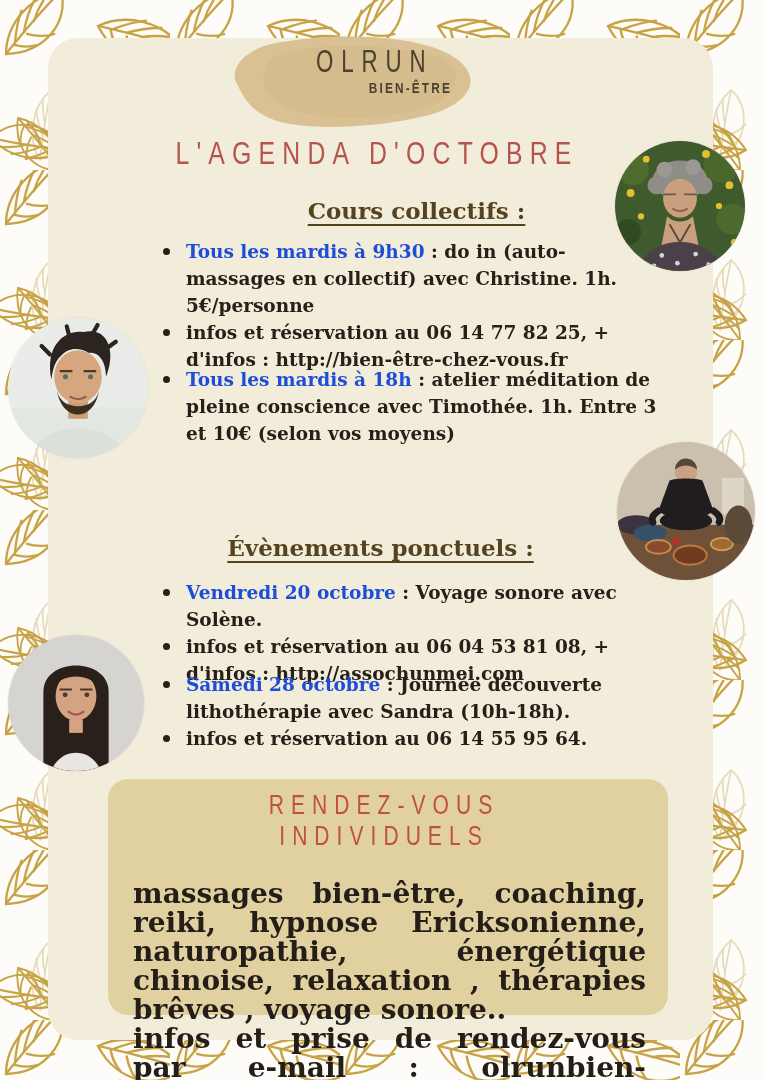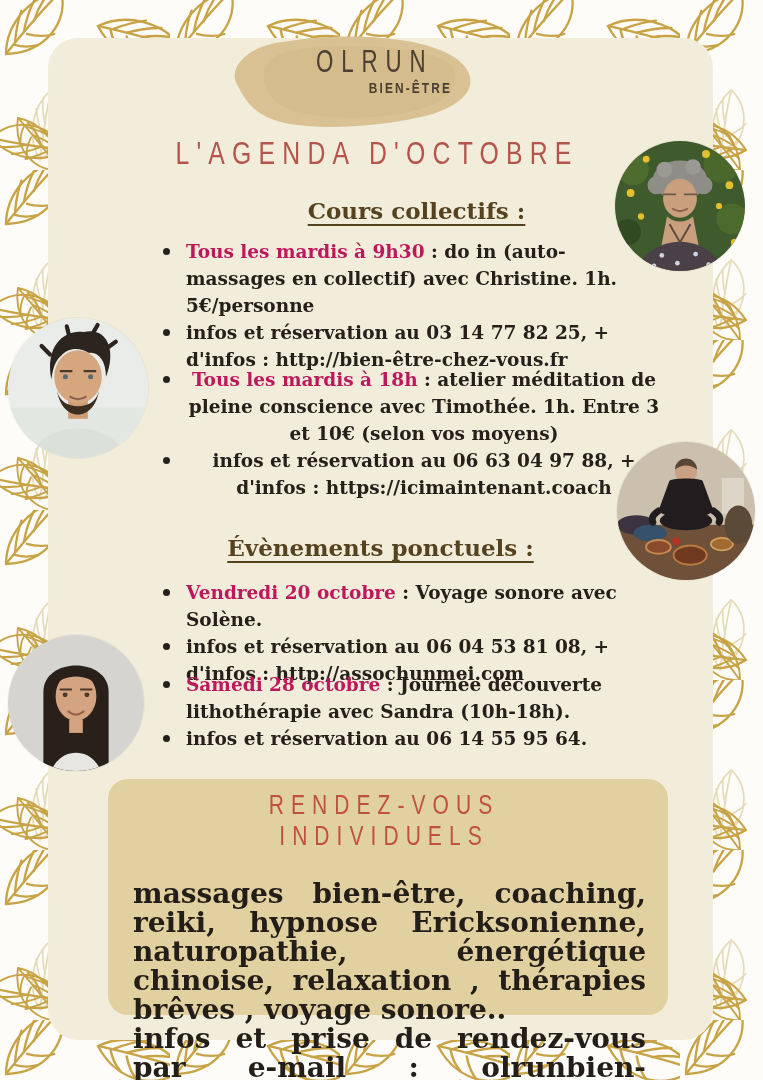--- a/index.html
+++ b/index.html
@@ -23,26 +23,26 @@
       font-size:31px;font-weight:400;letter-spacing:9px;color:#b5544c;
       transform:scaleX(.8);transform-origin:center;margin-left:-8px;}
   
   .sec-h{position:absolute;left:48px;width:665px;text-align:center;
       font-size:23px;font-weight:700;color:#55431f;
       text-decoration:underline;text-decoration-thickness:2px;text-underline-offset:5px;}
   .sec-h.h1{top:197px;padding-left:36px;}
   .sec-h.h2{top:534px;}
   
   ul.evlist{position:absolute;left:186px;width:476px;margin:0;padding:0;list-style:none;}
-  ul.l1{top:238px;} ul.l2{top:366px;text-align:center;} ul.l3{top:579px;} ul.l4{top:671px;}
+  ul.l1{top:238px;} ul.l2{top:366px;} ul.l3{top:579px;} ul.l4{top:671px;}
   ul.evlist li{position:relative;font-size:18.5px;line-height:27px;
       color:#26201b;font-weight:700;}
   ul.evlist li::before{content:"";position:absolute;left:-23px;top:10px;
       width:7px;height:7px;border-radius:50%;background:#26201b;}
-  .lead{color:#be185d;}
+  .lead{color:#1d4ed8;}
   
   .photo{position:absolute;border-radius:50%;overflow:hidden;box-shadow:0 0 0 1px rgba(0,0,0,.04);}
   .ph1{left:615px;top:141px;width:130px;height:130px;}
   .ph2{left:8px;top:318px;width:140px;height:140px;}
   .ph3{left:617px;top:442px;width:138px;height:138px;}
   .ph4{left:8px;top:635px;width:136px;height:136px;}
   .photo svg{display:block;width:100%;height:100%;}
   
   .box{position:absolute;left:108px;top:779px;width:560px;height:236px;
        background:#e2d1a0;border-radius:20px;}
@@ -103,26 +103,25 @@
   </div>
 
   <div class="title">
     <span>L'AGENDA D'OCTOBRE</span>
   </div>
 
   <div class="sec-h h1">Cours collectifs :</div>
 
   <ul class="evlist l1">
     <li><span class="lead">Tous les mardis à 9h30</span><span> : do in (auto-massages en collectif) avec Christine. 1h. 5€/personne</span></li>
-    <li><span class="lead"></span><span>infos et réservation au 03 14 77 82 25, + d'infos : http://bien-être-chez-vous.fr</span></li>
+    <li><span class="lead"></span><span>infos et réservation au 06 14 77 82 25, + d'infos : http://bien-être-chez-vous.fr</span></li>
   </ul>
 
   <ul class="evlist l2">
     <li><span class="lead">Tous les mardis à 18h</span><span> : atelier méditation de pleine conscience avec Timothée. 1h. Entre 3 et 10€ (selon vos moyens)</span></li>
-    <li><span class="lead"></span><span>infos et réservation au 06 63 04 97 88, + d'infos : https://icimaintenant.coach</span></li>
   </ul>
 
   <div class="sec-h h2">Évènements ponctuels :</div>
 
   <ul class="evlist l3">
     <li><span class="lead">Vendredi 20 octobre</span><span> :  Voyage sonore avec Solène.</span></li>
     <li><span class="lead"></span><span>infos et réservation au 06 04 53 81 08, + d'infos : http://assochunmei.com</span></li>
   </ul>
 
   <ul class="evlist l4">

